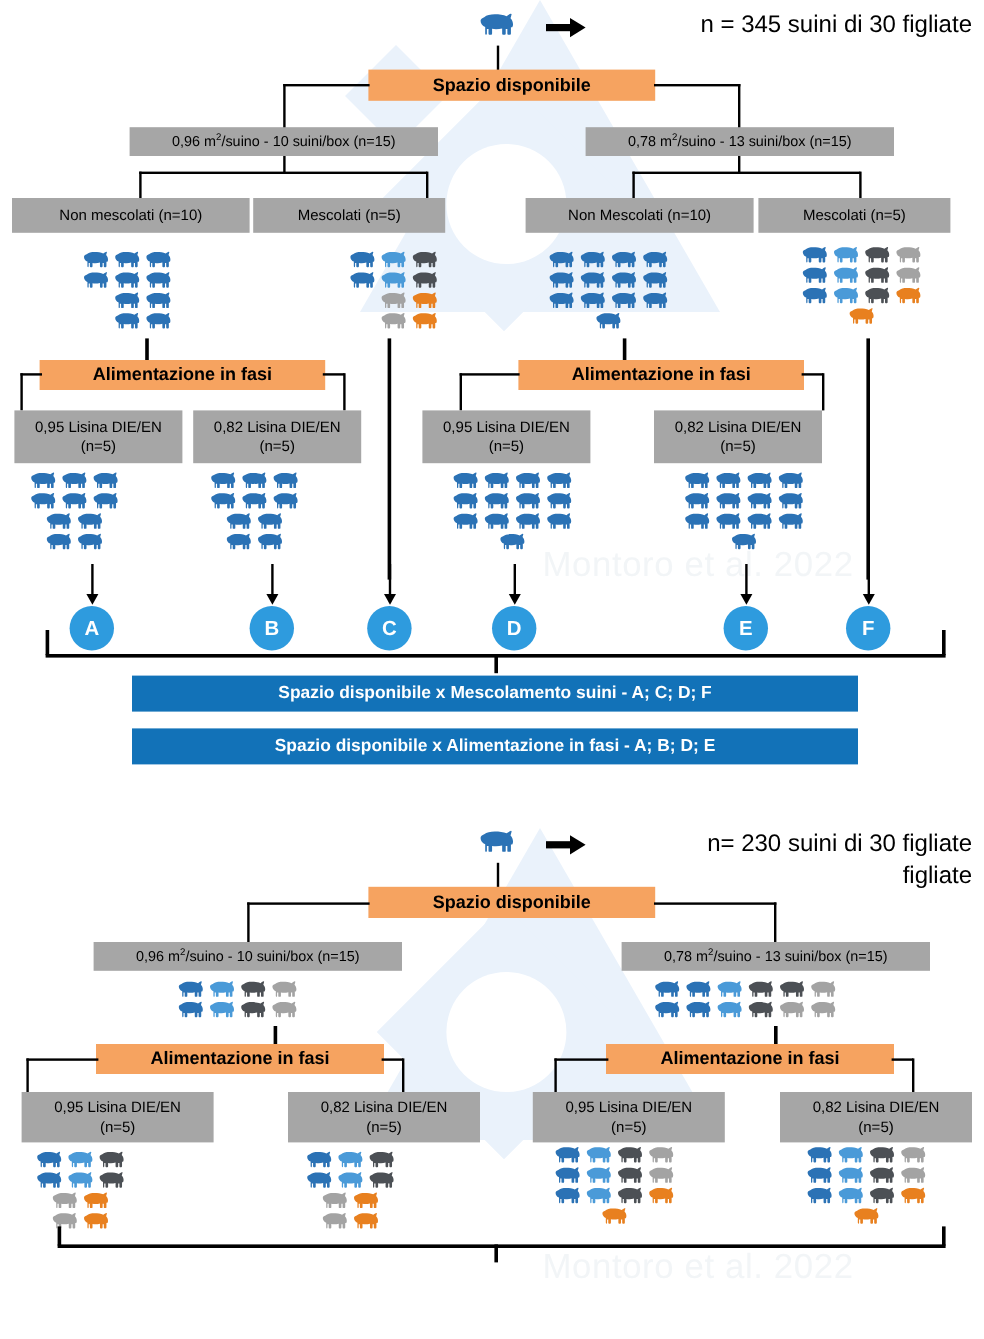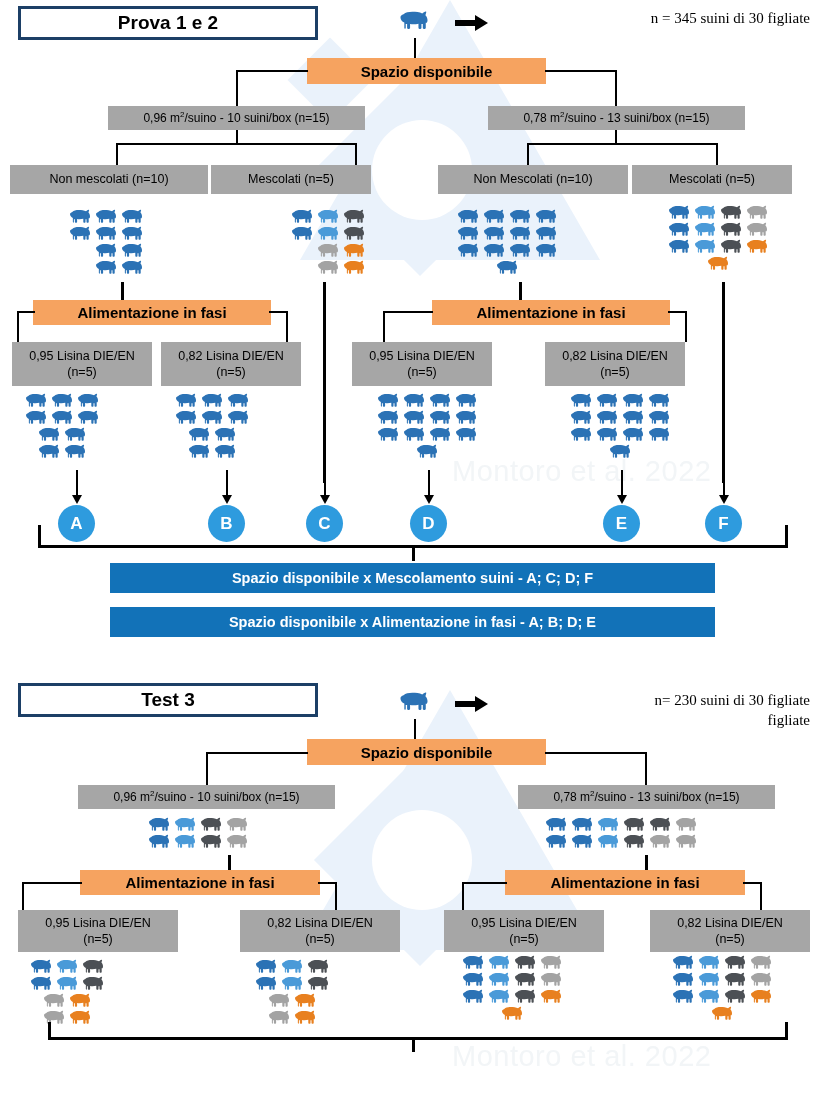--- a/index.html
+++ b/index.html
@@ -15,21 +15,21 @@
 
   
   .node{position:absolute;box-sizing:border-box;display:flex;align-items:center;justify-content:center;text-align:center;}
 
   .titlebox{border:3px solid #1c3f66;background:#fff;font-size:19px;font-weight:bold;color:#000;}
   .orange{background:#f6a360;font-size:15px;font-weight:bold;color:#000;}
   .gray{background:#a6a6a6;font-size:12px;color:#000;line-height:1.25;}
   .gray2{background:#a6a6a6;font-size:12.5px;color:#000;line-height:1.3;}
   .bluebar{background:#1272b8;color:#fff;font-size:14.5px;font-weight:bold;}
   .circ{border-radius:50%;background:#2e9bde;color:#fff;font-weight:bold;font-size:17px;}
-  .note{position:absolute;font-size:15px;color:#000;text-align:right;line-height:1.35;font-family:Liberation Serif, serif;}
+  .note{position:absolute;font-size:20px;color:#000;text-align:right;line-height:1.35;}
 
   
   .ln{position:absolute;background:#000;}
   .lnh{height:2px;}
   .lnv{width:2px;}
   .lnh3{height:3px;background:#000;}
   .lnv3{width:3px;background:#000;}
 
   
   .arrowdown{position:absolute;width:2px;background:#000;}
@@ -60,21 +60,20 @@
   <div class="wm-shape wm-circ" style="left:372px;top:120px;width:100px;height:100px;"></div>
   <div class="wm-shape wm-diamond" style="left:300px;top:50px;width:60px;height:60px;background:#eaf2fb;"></div>
 
   <div class="wm-shape wm-tri" style="left:300px;top:690px;"></div>
   <div class="wm-shape wm-diamond" style="left:345px;top:785px;width:150px;height:150px;"></div>
   <div class="wm-shape wm-circ" style="left:372px;top:810px;width:100px;height:100px;"></div>
 
   <div class="wm-text" style="left:452px;top:455px;">Montoro et al. 2022</div>
   <div class="wm-text" style="left:452px;top:1040px;">Montoro et al. 2022</div>
 
-  <div class="node titlebox" style="left:18px;top:6px;width:300px;height:34px;">Prova 1 e 2</div>
 
   <div class="piggroup" style="left:399px;top:9px;">
     <div class="pigrow">
         <span class="pig">
           <svg width="30" height="23" viewBox="0 0 44 34">
             <path fill="#2b72b5" d="M6.5,7.8C9.4,5.2 14,4.2 19.5,4.2c5.5,0 10.6,0.6 14.6,2.4c1.6,-1.3 3.4,-2.5 4.9,-3.0c0.8,-0.3 1.4,0.2 1.2,1.0c-0.4,1.6 -1.0,3.3 -1.3,4.6c1.9,2.0 3.1,4.6 3.1,7.6c0,1.4 -0.4,2.6 -1.0,3.6l-1.6,0l0,7.5c0,0.9 -0.6,1.5 -1.5,1.5h-1.4c-0.9,0 -1.5,-0.6 -1.5,-1.5l0,-5.6h-2.0l0,5.6c0,0.9 -0.6,1.5 -1.5,1.5h-1.4c-0.9,0 -1.5,-0.6 -1.5,-1.5l0,-6.2c-2.3,0.6 -4.9,0.9 -7.6,0.9c-1.7,0 -3.3,-0.1 -4.8,-0.4l0,5.7c0,0.9 -0.6,1.5 -1.5,1.5h-1.4c-0.9,0 -1.5,-0.6 -1.5,-1.5l0,-5.6h-2.0l0,5.6c0,0.9 -0.6,1.5 -1.5,1.5H9.2c-0.9,0 -1.5,-0.6 -1.5,-1.5l0,-7.9C4.3,18.7 2.0,15.5 2.0,12.2C2.0,10.5 3.8,8.6 6.5,7.8Z"></path>
           </svg>
         </span>
       </div>
   </div>
@@ -709,21 +708,20 @@
   <div class="node circ" style="left:705px;top:505px;width:37px;height:37px;">F</div>
 
   <div class="ln lnh3" style="left:38px;top:545px;width:750px;"></div>
   <div class="ln lnv3" style="left:38px;top:525px;height:21px;"></div>
   <div class="ln lnv3" style="left:785px;top:525px;height:21px;"></div>
   <div class="ln lnv3" style="left:412px;top:545px;height:16px;"></div>
 
   <div class="node bluebar" style="left:110px;top:607px;width:605px;height:30px;">Spazio disponibile x Alimentazione in fasi - A; B; D; E</div>
   <div class="node bluebar" style="left:110px;top:563px;width:605px;height:30px;">Spazio disponibile x Mescolamento suini - A; C; D; F</div>
 
-  <div class="node titlebox" style="left:18px;top:683px;width:300px;height:34px;">Test 3</div>
 
   <div class="piggroup" style="left:399px;top:690px;">
     <div class="pigrow">
         <span class="pig">
           <svg width="30" height="23" viewBox="0 0 44 34">
             <path fill="#2b72b5" d="M6.5,7.8C9.4,5.2 14,4.2 19.5,4.2c5.5,0 10.6,0.6 14.6,2.4c1.6,-1.3 3.4,-2.5 4.9,-3.0c0.8,-0.3 1.4,0.2 1.2,1.0c-0.4,1.6 -1.0,3.3 -1.3,4.6c1.9,2.0 3.1,4.6 3.1,7.6c0,1.4 -0.4,2.6 -1.0,3.6l-1.6,0l0,7.5c0,0.9 -0.6,1.5 -1.5,1.5h-1.4c-0.9,0 -1.5,-0.6 -1.5,-1.5l0,-5.6h-2.0l0,5.6c0,0.9 -0.6,1.5 -1.5,1.5h-1.4c-0.9,0 -1.5,-0.6 -1.5,-1.5l0,-6.2c-2.3,0.6 -4.9,0.9 -7.6,0.9c-1.7,0 -3.3,-0.1 -4.8,-0.4l0,5.7c0,0.9 -0.6,1.5 -1.5,1.5h-1.4c-0.9,0 -1.5,-0.6 -1.5,-1.5l0,-5.6h-2.0l0,5.6c0,0.9 -0.6,1.5 -1.5,1.5H9.2c-0.9,0 -1.5,-0.6 -1.5,-1.5l0,-7.9C4.3,18.7 2.0,15.5 2.0,12.2C2.0,10.5 3.8,8.6 6.5,7.8Z"></path>
           </svg>
         </span>
       </div>
   </div>

